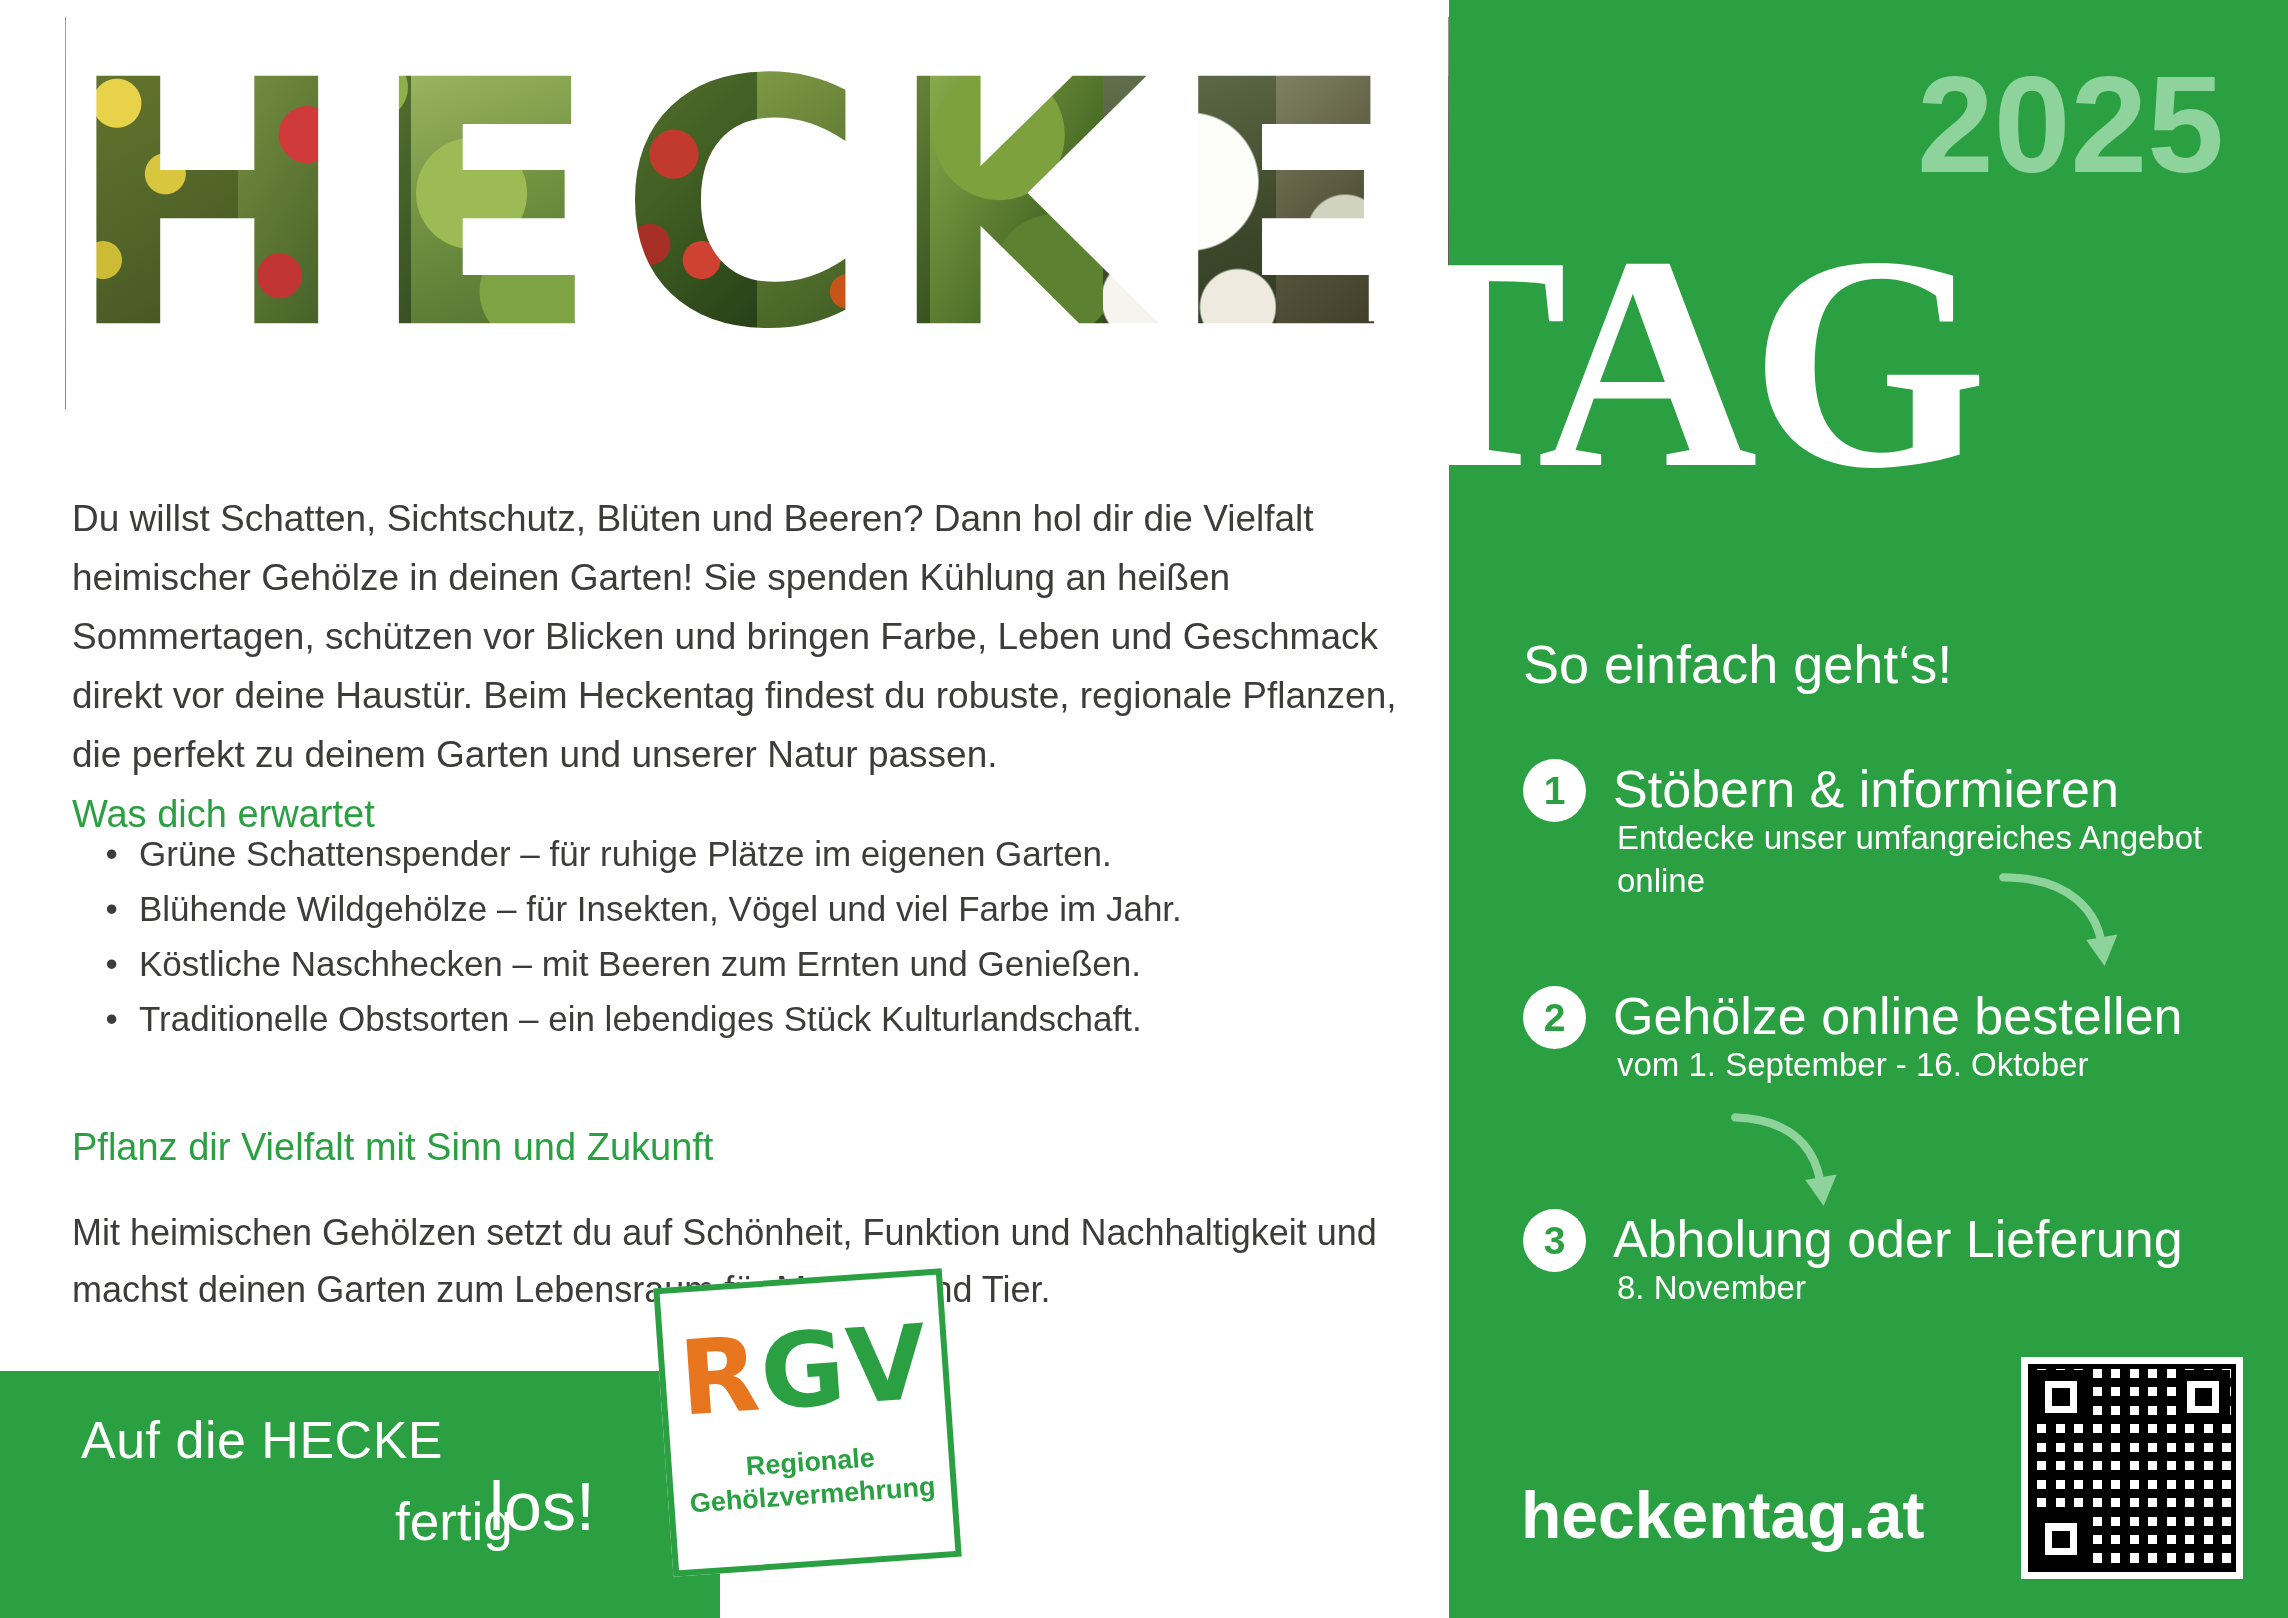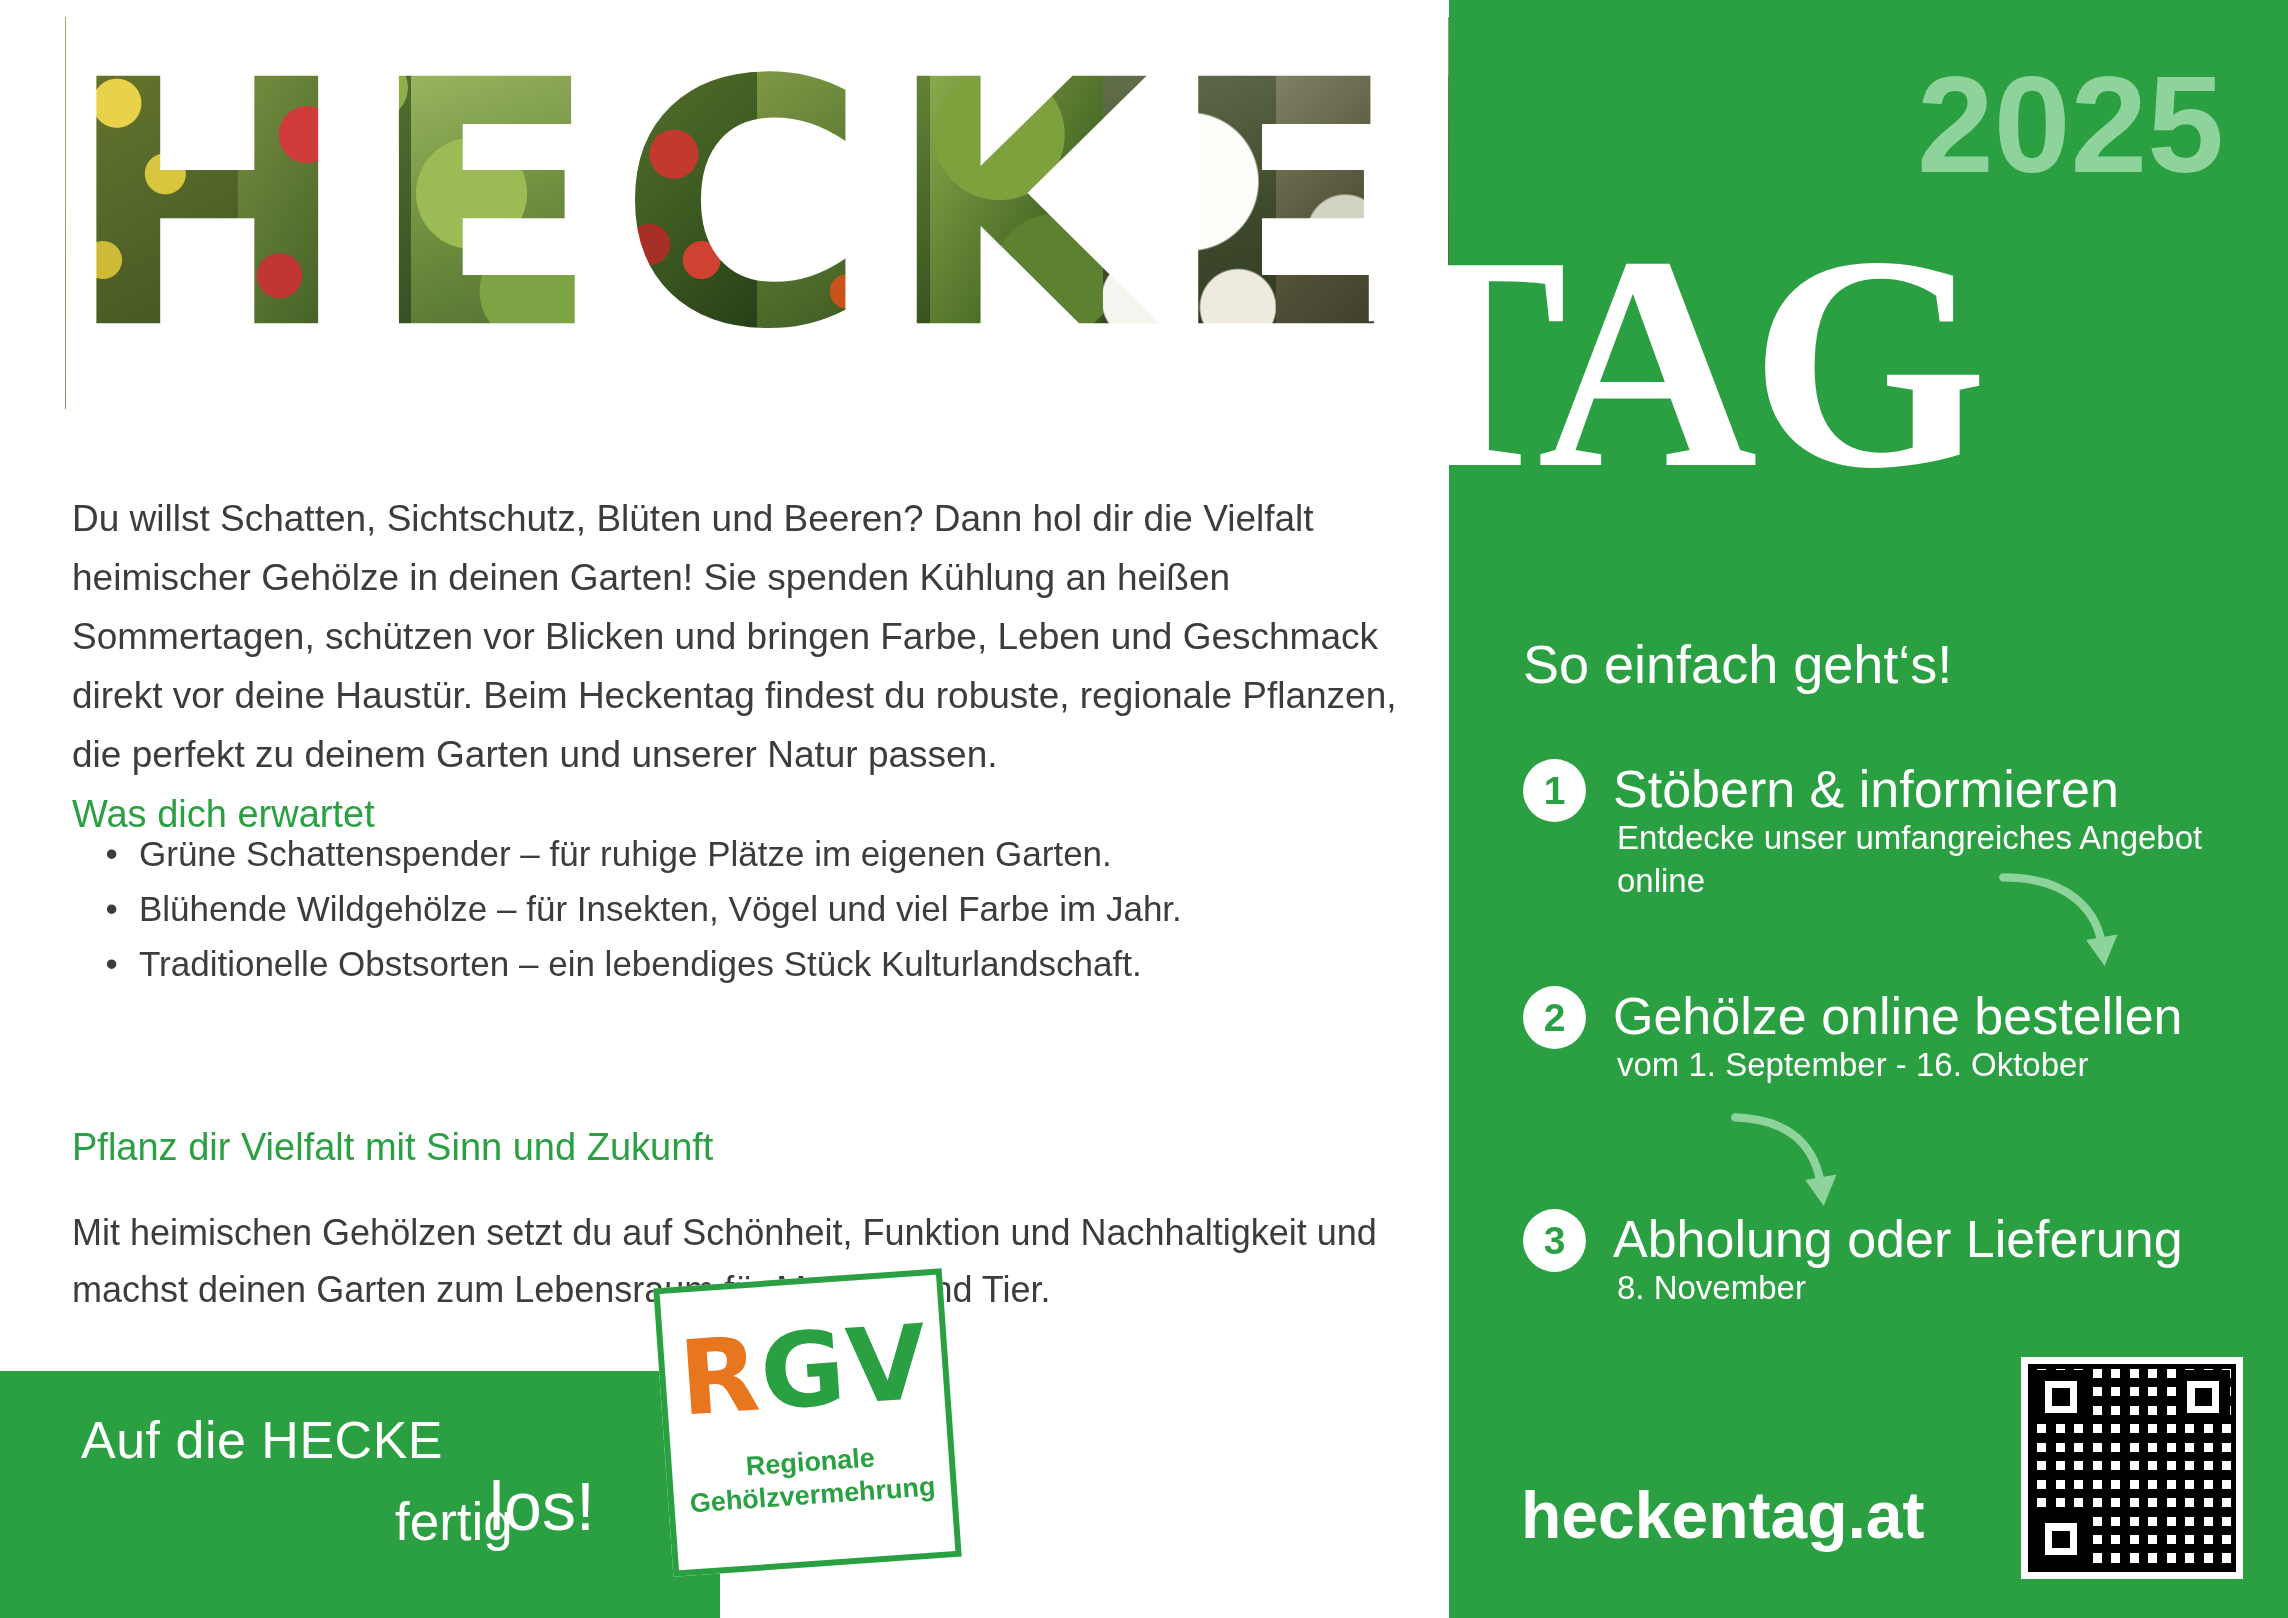--- a/index.html
+++ b/index.html
@@ -377,20 +377,21 @@
       </svg>
     </div>
 
     <p class="intro">Du willst Schatten, Sichtschutz, Blüten und Beeren? Dann hol dir die Vielfalt heimischer Gehölze in deinen Garten! Sie spenden Kühlung an heißen Sommertagen, schützen vor Blicken und bringen Farbe, Leben und Geschmack direkt vor deine Haustür. Beim Heckentag findest du robuste, regionale Pflanzen, die perfekt zu deinem Garten und unserer Natur passen.</p>
 
     <h2 class="sub-head sub-head-1">Was dich erwartet</h2>
 
     <ul class="bullets">
       <li>Grüne Schattenspender – für ruhige Plätze im eigenen Garten.</li>
       <li>Blühende Wildgehölze – für Insekten, Vögel und viel Farbe im Jahr.</li>
+      <li>Köstliche Naschhecken – mit Beeren zum Ernten und Genießen.</li>
       <li>Traditionelle Obstsorten – ein lebendiges Stück Kulturlandschaft.</li>
     </ul>
 
     <h2 class="sub-head sub-head-2">Pflanz dir Vielfalt mit Sinn und Zukunft</h2>
     <p class="closing">Mit heimischen Gehölzen setzt du auf Schönheit, Funktion und Nachhaltigkeit und machst deinen Garten zum Lebensraum für Mensch und Tier.</p>
 
     <div class="footer-bar"></div>
     <div class="footer-line1">Auf die HECKE</div>
     <div class="footer-line2">fertig</div>
     <div class="footer-line3">los!</div>

